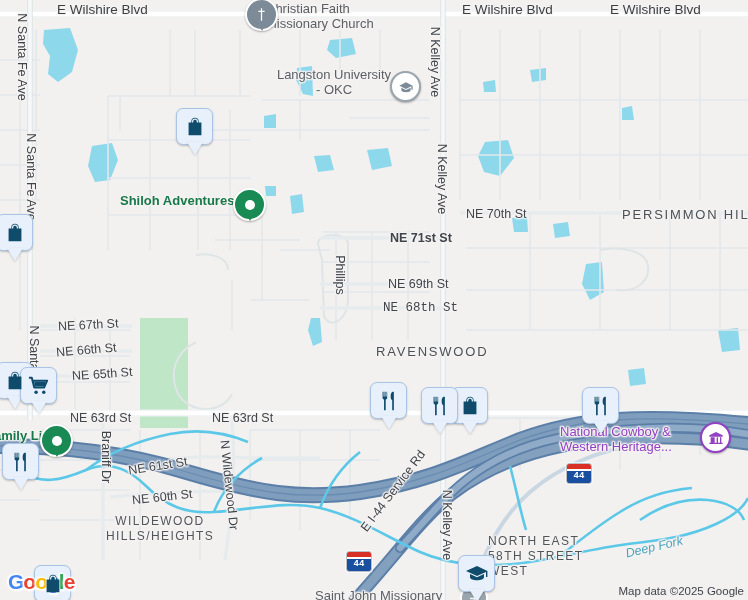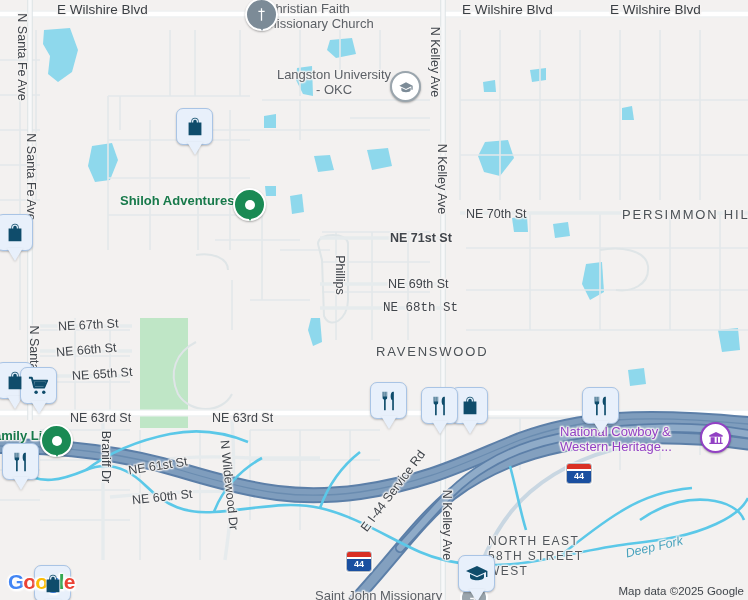--- a/index.html
+++ b/index.html
@@ -40,21 +40,21 @@
   .badge.g{border:2px solid #9aa5ad;}
   .badge.p{border:2px solid #9241c4;}
   .medplus{position:absolute;width:24px;height:24px;border-radius:50%;background:#9aa5ad;border:2px solid #fff;
         display:flex;align-items:center;justify-content:center;color:#fff;font-size:16px;line-height:1;}
 
   
   .shield{position:absolute;width:24px;height:19px;background:#fff;border:1px solid #b9bfc5;border-radius:3px;
         display:flex;align-items:flex-end;justify-content:center;box-shadow:0 0 0 1px rgba(255,255,255,.6);}
   .shield .top{position:absolute;left:0;top:0;width:100%;height:5px;background:#d93025;border-radius:2px 2px 0 0;}
   .shield .bot{position:absolute;left:0;bottom:0;width:100%;height:12px;background:#1a4fa0;border-radius:0 0 2px 2px;}
-  .shield span{position:relative;z-index:3;color:#fff;font-size:9px;font-weight:bold;line-height:13px;}
+  .shield span{position:relative;z-index:3;color:#fff;font-size:9px;font-weight:bold;line-height:13px;font-family:Liberation Mono, monospace;}
 
   
   #glogo{position:absolute;left:8px;bottom:6px;font-size:21px;font-weight:bold;letter-spacing:-1px;
         font-family:"Liberation Sans",sans-serif;}
   #glogo span{text-shadow:1.5px 0 2px #fff,-1.5px 0 2px #fff,0 1.5px 2px #fff,0 -1.5px 2px #fff,
         1.5px 1.5px 2px #fff,-1.5px -1.5px 2px #fff;}
   .gb{color:#4285f4;} .gr{color:#ea4335;} .gy{color:#fbbc04;} .gg{color:#34a853;}
   #attrib{position:absolute;right:4px;bottom:3px;font-size:11.5px;color:#40454b;
         text-shadow:1px 0 2px #f1efee,-1px 0 2px #f1efee,0 1px 2px #f1efee,0 -1px 2px #f1efee;}
 </style>
@@ -219,20 +219,21 @@
     <div class="lbl road-lbl" style="left:128px;top:459px;transform:rotate(-9deg);">NE 61st St</div>
     <div class="lbl road-lbl" style="left:132px;top:490px;transform:rotate(-6deg);">NE 60th St</div>
 
     <div class="lbl road-lbl" style="left:320px;top:268px;transform:rotate(90deg);transform-origin:center;">Phillips</div>
     <div class="lbl road-lbl" style="left:80px;top:450px;transform:rotate(90deg);transform-origin:center;">Braniff Dr</div>
     <div class="lbl road-lbl" style="left:184px;top:478px;transform:rotate(84deg);transform-origin:center;">N Wildewood Dr</div>
     <div class="lbl road-lbl" style="left:344px;top:484px;transform:rotate(-53deg);transform-origin:center;">E I-44 Service Rd</div>
 
     <div class="lbl area-lbl" style="left:622px;top:207px;">PERSIMMON HILL</div>
     <div class="lbl area-lbl" style="left:348px;top:344px;margin-left:28px;">RAVENSWOOD</div>
+    <div class="lbl area-lbl-sm" style="left:100px;top:514px;width:120px;">WILDEWOOD HILLS/HEIGHTS</div>
     <div class="lbl area-lbl-sm" style="left:488px;top:534px;width:100px;text-align:left;">NORTH EAST 58TH STREET WEST</div>
 
     <div class="lbl water-lbl" style="left:625px;top:540px;transform:rotate(-13deg);">Deep Fork</div>
 
     <div class="lbl poi-lbl" style="left:266px;top:1px;width:134px;text-align:left;">Christian Faith Missionary Church</div>
     <div class="lbl poi-lbl" style="left:276px;top:67px;width:116px;">Langston University - OKC</div>
     <div class="lbl poi-lbl green" style="left:120px;top:193px;">Shiloh Adventures</div>
     <div class="lbl poi-lbl purple" style="left:560px;top:424px;width:140px;text-align:left;">National Cowboy &amp; Western Heritage...</div>
     <div class="lbl poi-lbl green" style="left:-14px;top:428px;">Family Life</div>
     <div class="lbl poi-lbl" style="left:315px;top:588px;">Saint John Missionary</div>

